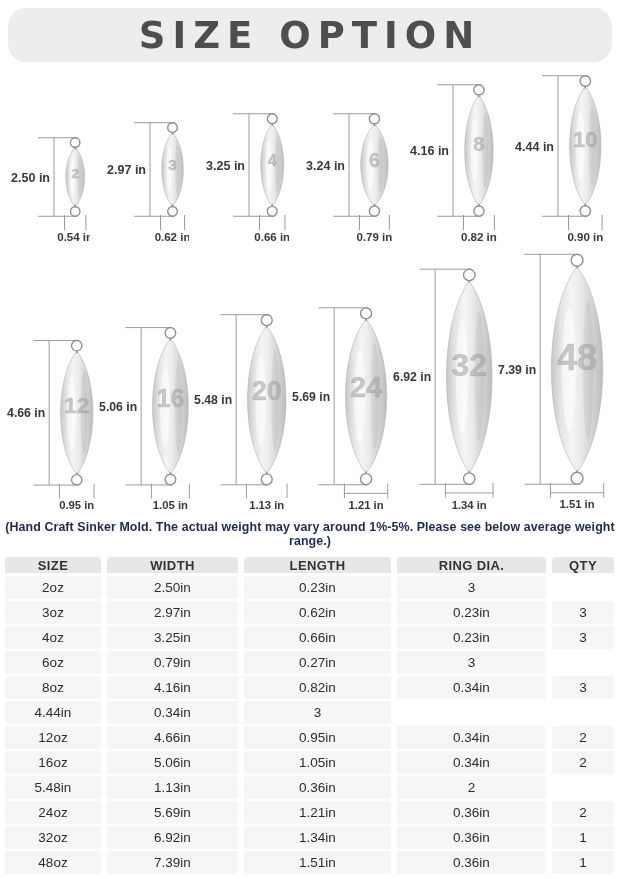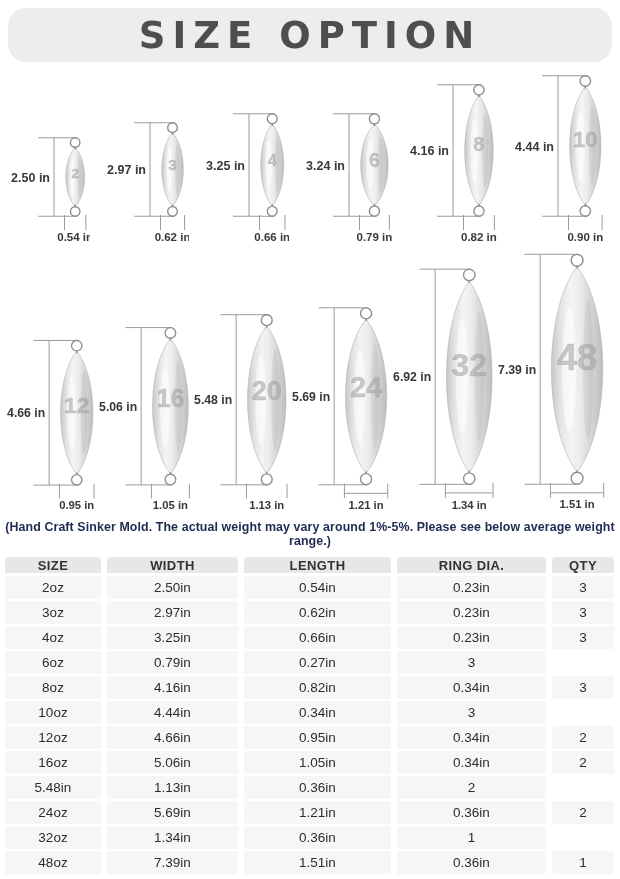--- a/index.html
+++ b/index.html
@@ -416,21 +416,20 @@
     <div class="trow thead">
       <div class="tcell">SIZE</div>
       <div class="tcell">WIDTH</div>
       <div class="tcell">LENGTH</div>
       <div class="tcell">RING DIA.</div>
       <div class="tcell">QTY</div>
     </div>
     <div class="trow">
       <div class="tcell">2oz</div>
       <div class="tcell">2.50in</div>
-      <div class="tcell">0.54in</div>
       <div class="tcell">0.23in</div>
       <div class="tcell">3</div>
     </div>
     <div class="trow">
       <div class="tcell">3oz</div>
       <div class="tcell">2.97in</div>
       <div class="tcell">0.62in</div>
       <div class="tcell">0.23in</div>
       <div class="tcell">3</div>
     </div>
@@ -448,21 +447,20 @@
       <div class="tcell">3</div>
     </div>
     <div class="trow">
       <div class="tcell">8oz</div>
       <div class="tcell">4.16in</div>
       <div class="tcell">0.82in</div>
       <div class="tcell">0.34in</div>
       <div class="tcell">3</div>
     </div>
     <div class="trow">
-      <div class="tcell">10oz</div>
       <div class="tcell">4.44in</div>
       <div class="tcell">0.34in</div>
       <div class="tcell">3</div>
     </div>
     <div class="trow">
       <div class="tcell">12oz</div>
       <div class="tcell">4.66in</div>
       <div class="tcell">0.95in</div>
       <div class="tcell">0.34in</div>
       <div class="tcell">2</div>
@@ -482,20 +480,21 @@
     </div>
     <div class="trow">
       <div class="tcell">24oz</div>
       <div class="tcell">5.69in</div>
       <div class="tcell">1.21in</div>
       <div class="tcell">0.36in</div>
       <div class="tcell">2</div>
     </div>
     <div class="trow">
       <div class="tcell">32oz</div>
+      <div class="tcell">6.92in</div>
       <div class="tcell">1.34in</div>
       <div class="tcell">0.36in</div>
       <div class="tcell">1</div>
     </div>
     <div class="trow">
       <div class="tcell">48oz</div>
       <div class="tcell">7.39in</div>
       <div class="tcell">1.51in</div>
       <div class="tcell">0.36in</div>
       <div class="tcell">1</div>

